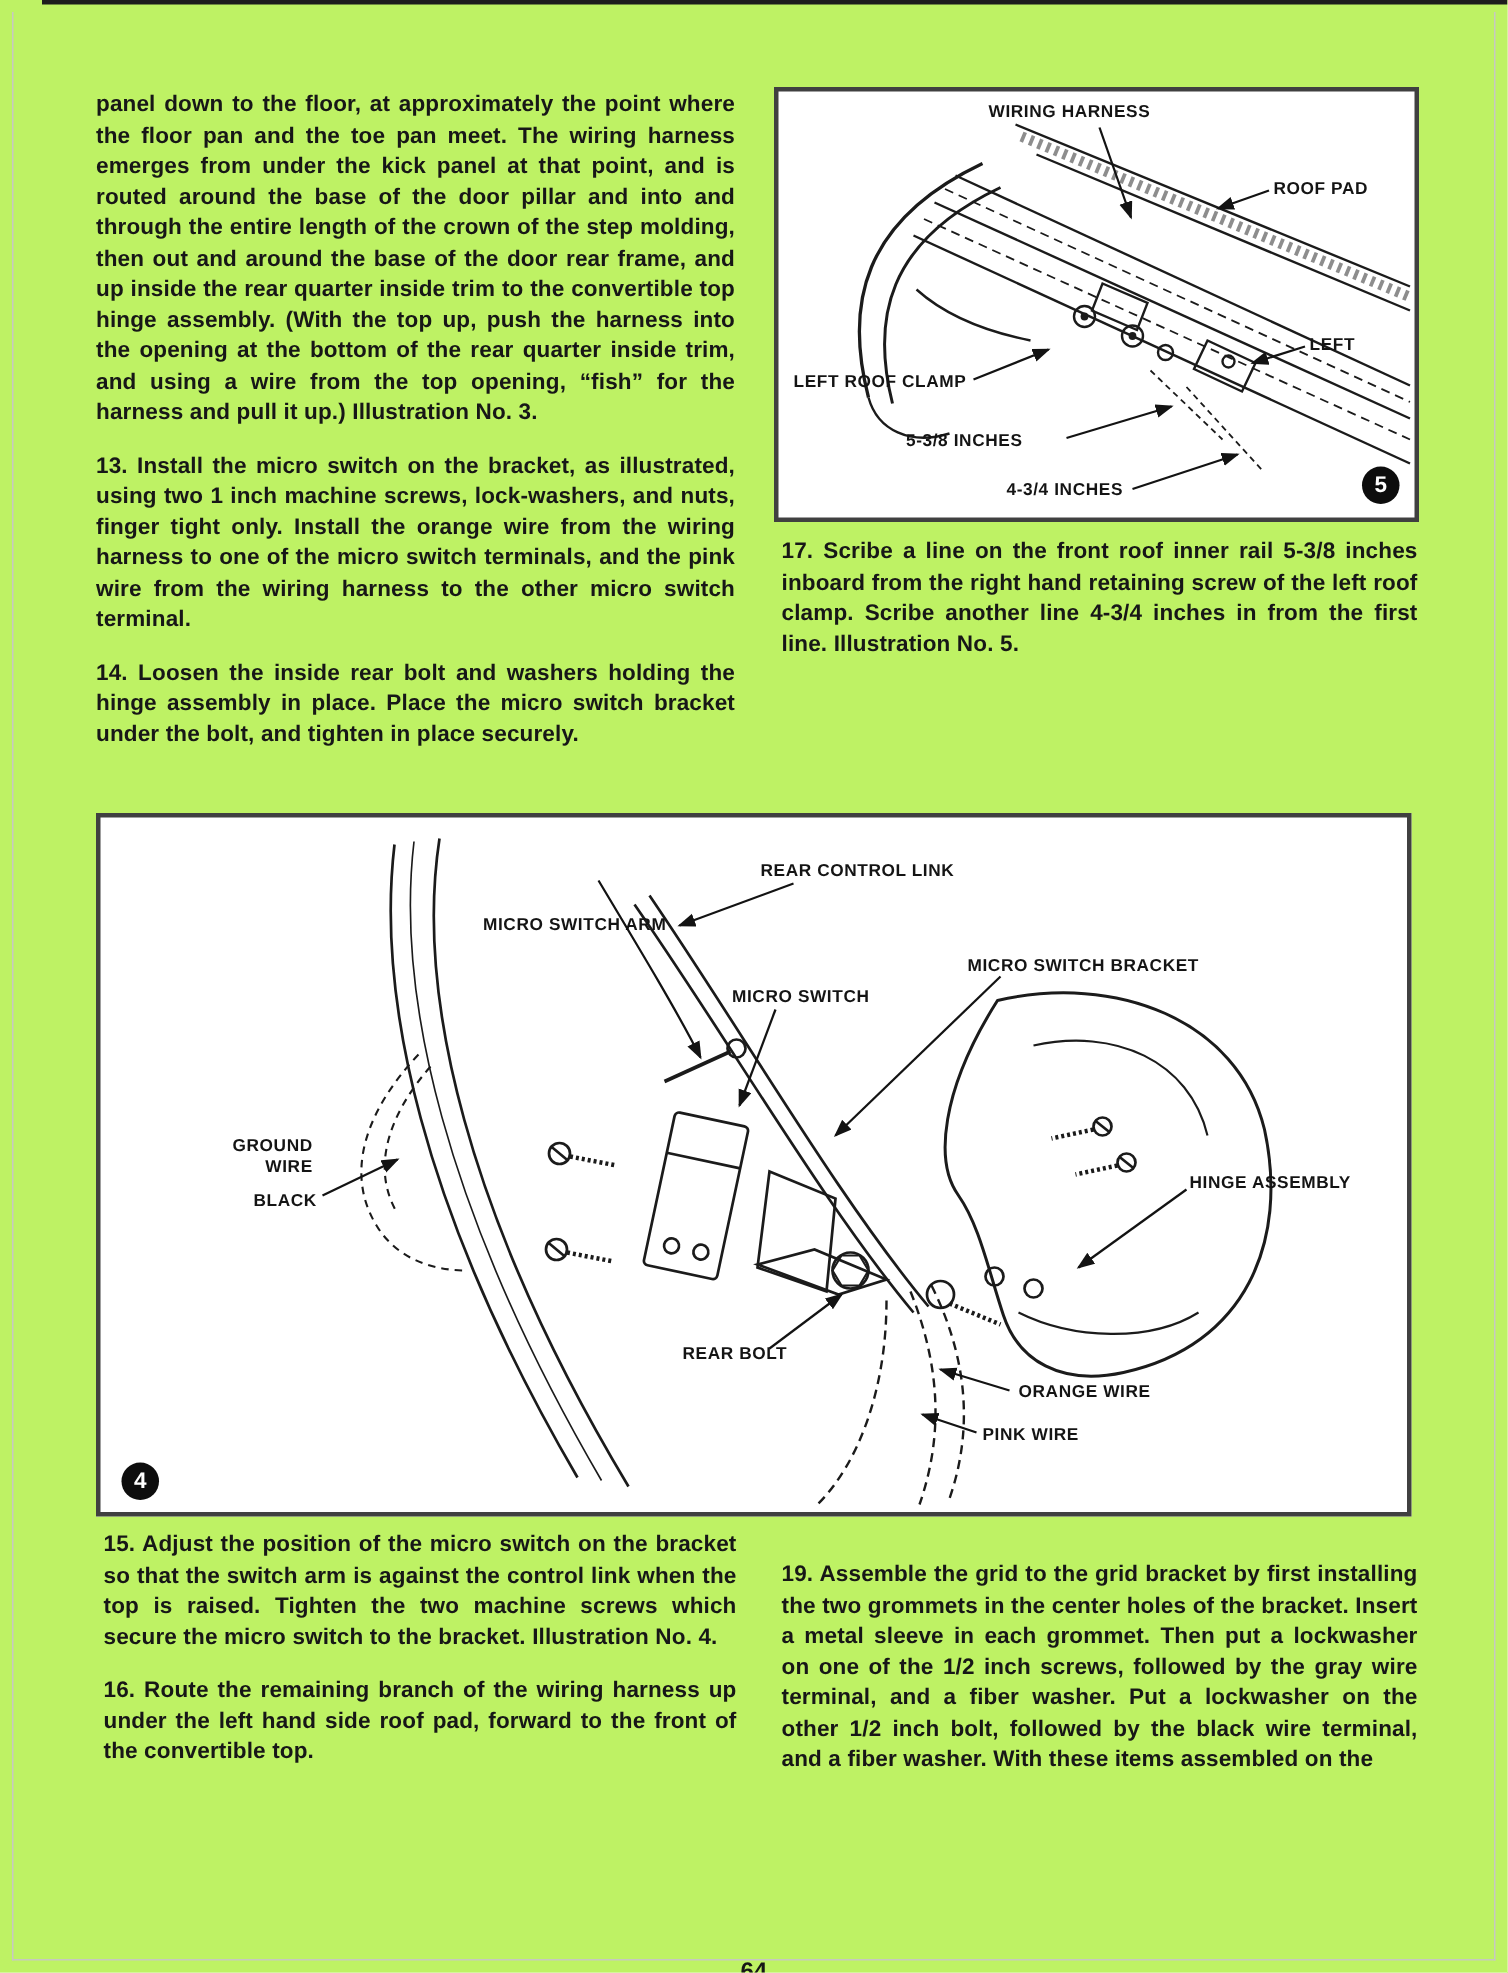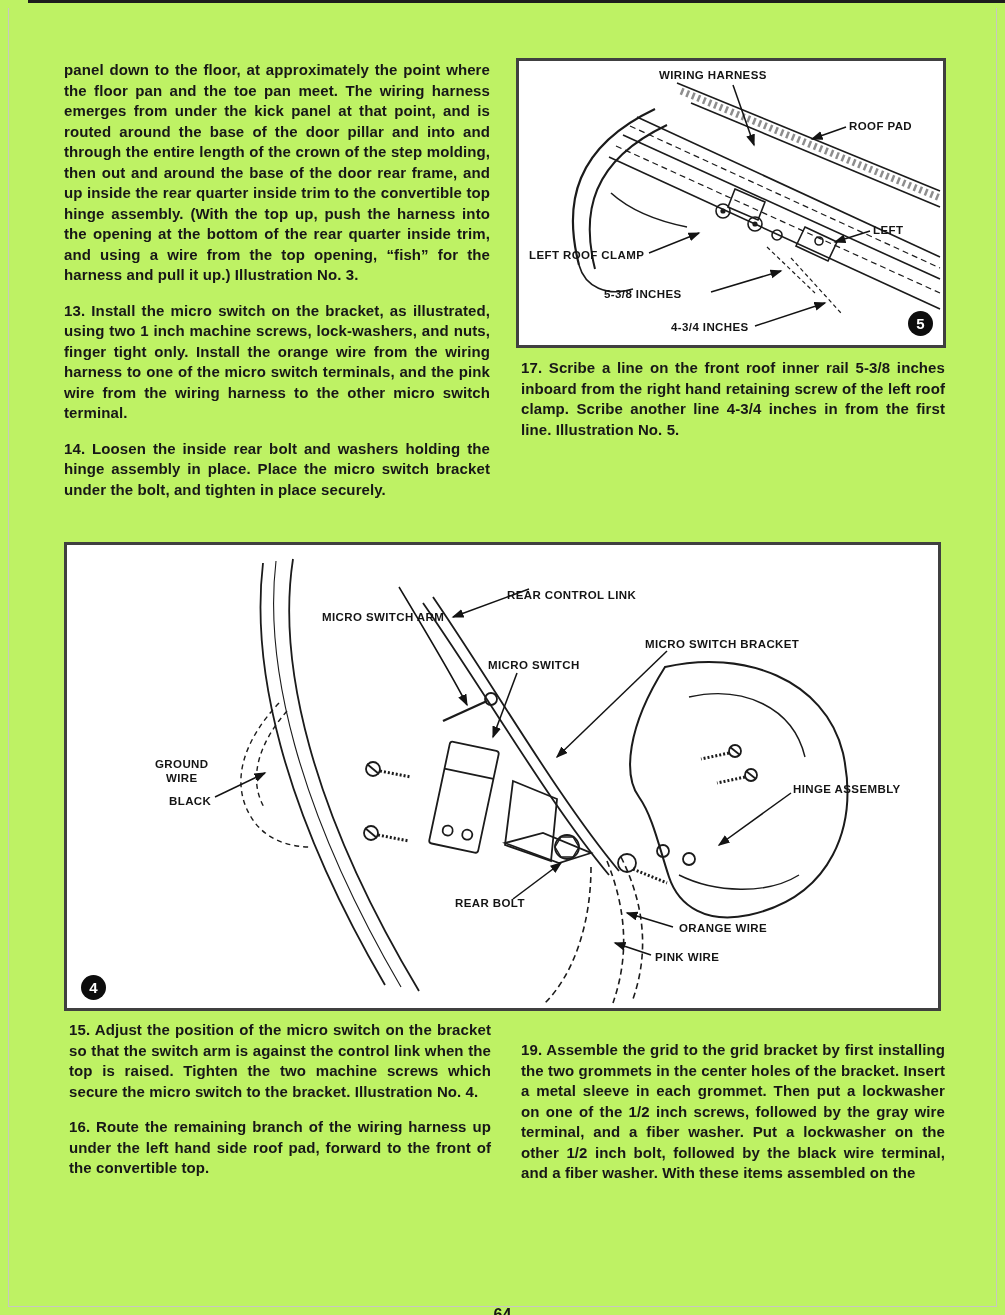--- a/index.html
+++ b/index.html
@@ -34,21 +34,21 @@
   .fig svg { position:absolute; inset:0; width:100%; height:100%; }
   .fig-label {
     position:absolute;
     font-weight:bold;
     font-size:11.5px;
     letter-spacing:.4px;
     color:#141414;
     white-space:nowrap;
     z-index:2;
   }
-  .two-line { white-space:pre-line; text-align:center; line-height:14px; }
+  .two-line { white-space:pre-line; text-align:right; line-height:14px; }
   .badge {
     position:absolute;
     width:25px; height:25px;
     border-radius:50%;
     background:#0d0d0d;
     color:#fff;
     font-weight:bold;
     font-size:15px;
     display:flex; align-items:center; justify-content:center;
     z-index:3;
@@ -200,21 +200,21 @@
         <path d="M600,106 L490,212" marker-end="url(#ah4)"></path>
         <path d="M450,128 L426,192" marker-end="url(#ah4)"></path>
         <path d="M148,252 L198,228" marker-end="url(#ah4)"></path>
         <path d="M724,248 L652,300" marker-end="url(#ah4)"></path>
         <path d="M446,354 L494,318" marker-end="url(#ah4)"></path>
         <path d="M606,382 L560,368" marker-end="url(#ah4)"></path>
         <path d="M584,410 L548,398" marker-end="url(#ah4)"></path>
       </g>
     </svg>
     <span class="fig-label" style="left:255px; top:22px;margin-top:44px;">MICRO SWITCH ARM</span>
-    <span class="fig-label" style="left:440px; top:44px;text-align:right;">REAR CONTROL LINK</span>
+    <span class="fig-label" style="left:440px; top:30px;text-align:right;">REAR CONTROL LINK</span>
     <span class="fig-label" style="left:578px; top:93px;">MICRO SWITCH BRACKET</span>
     <span class="fig-label" style="left:408px; top:114px;padding-left:13px;">MICRO SWITCH</span>
     <span class="fig-label two-line" style="left:88px; top:212px;">GROUND
 WIRE</span>
     <span class="fig-label" style="left:102px; top:250px;">BLACK</span>
     <span class="fig-label" style="left:726px; top:238px;">HINGE ASSEMBLY</span>
     <span class="fig-label" style="left:388px; top:352px;">REAR BOLT</span>
     <span class="fig-label" style="left:612px; top:377px;">ORANGE WIRE</span>
     <span class="fig-label" style="left:588px; top:406px;">PINK WIRE</span>
     <div class="badge" style="left:14px; top:430px;">4</div>

